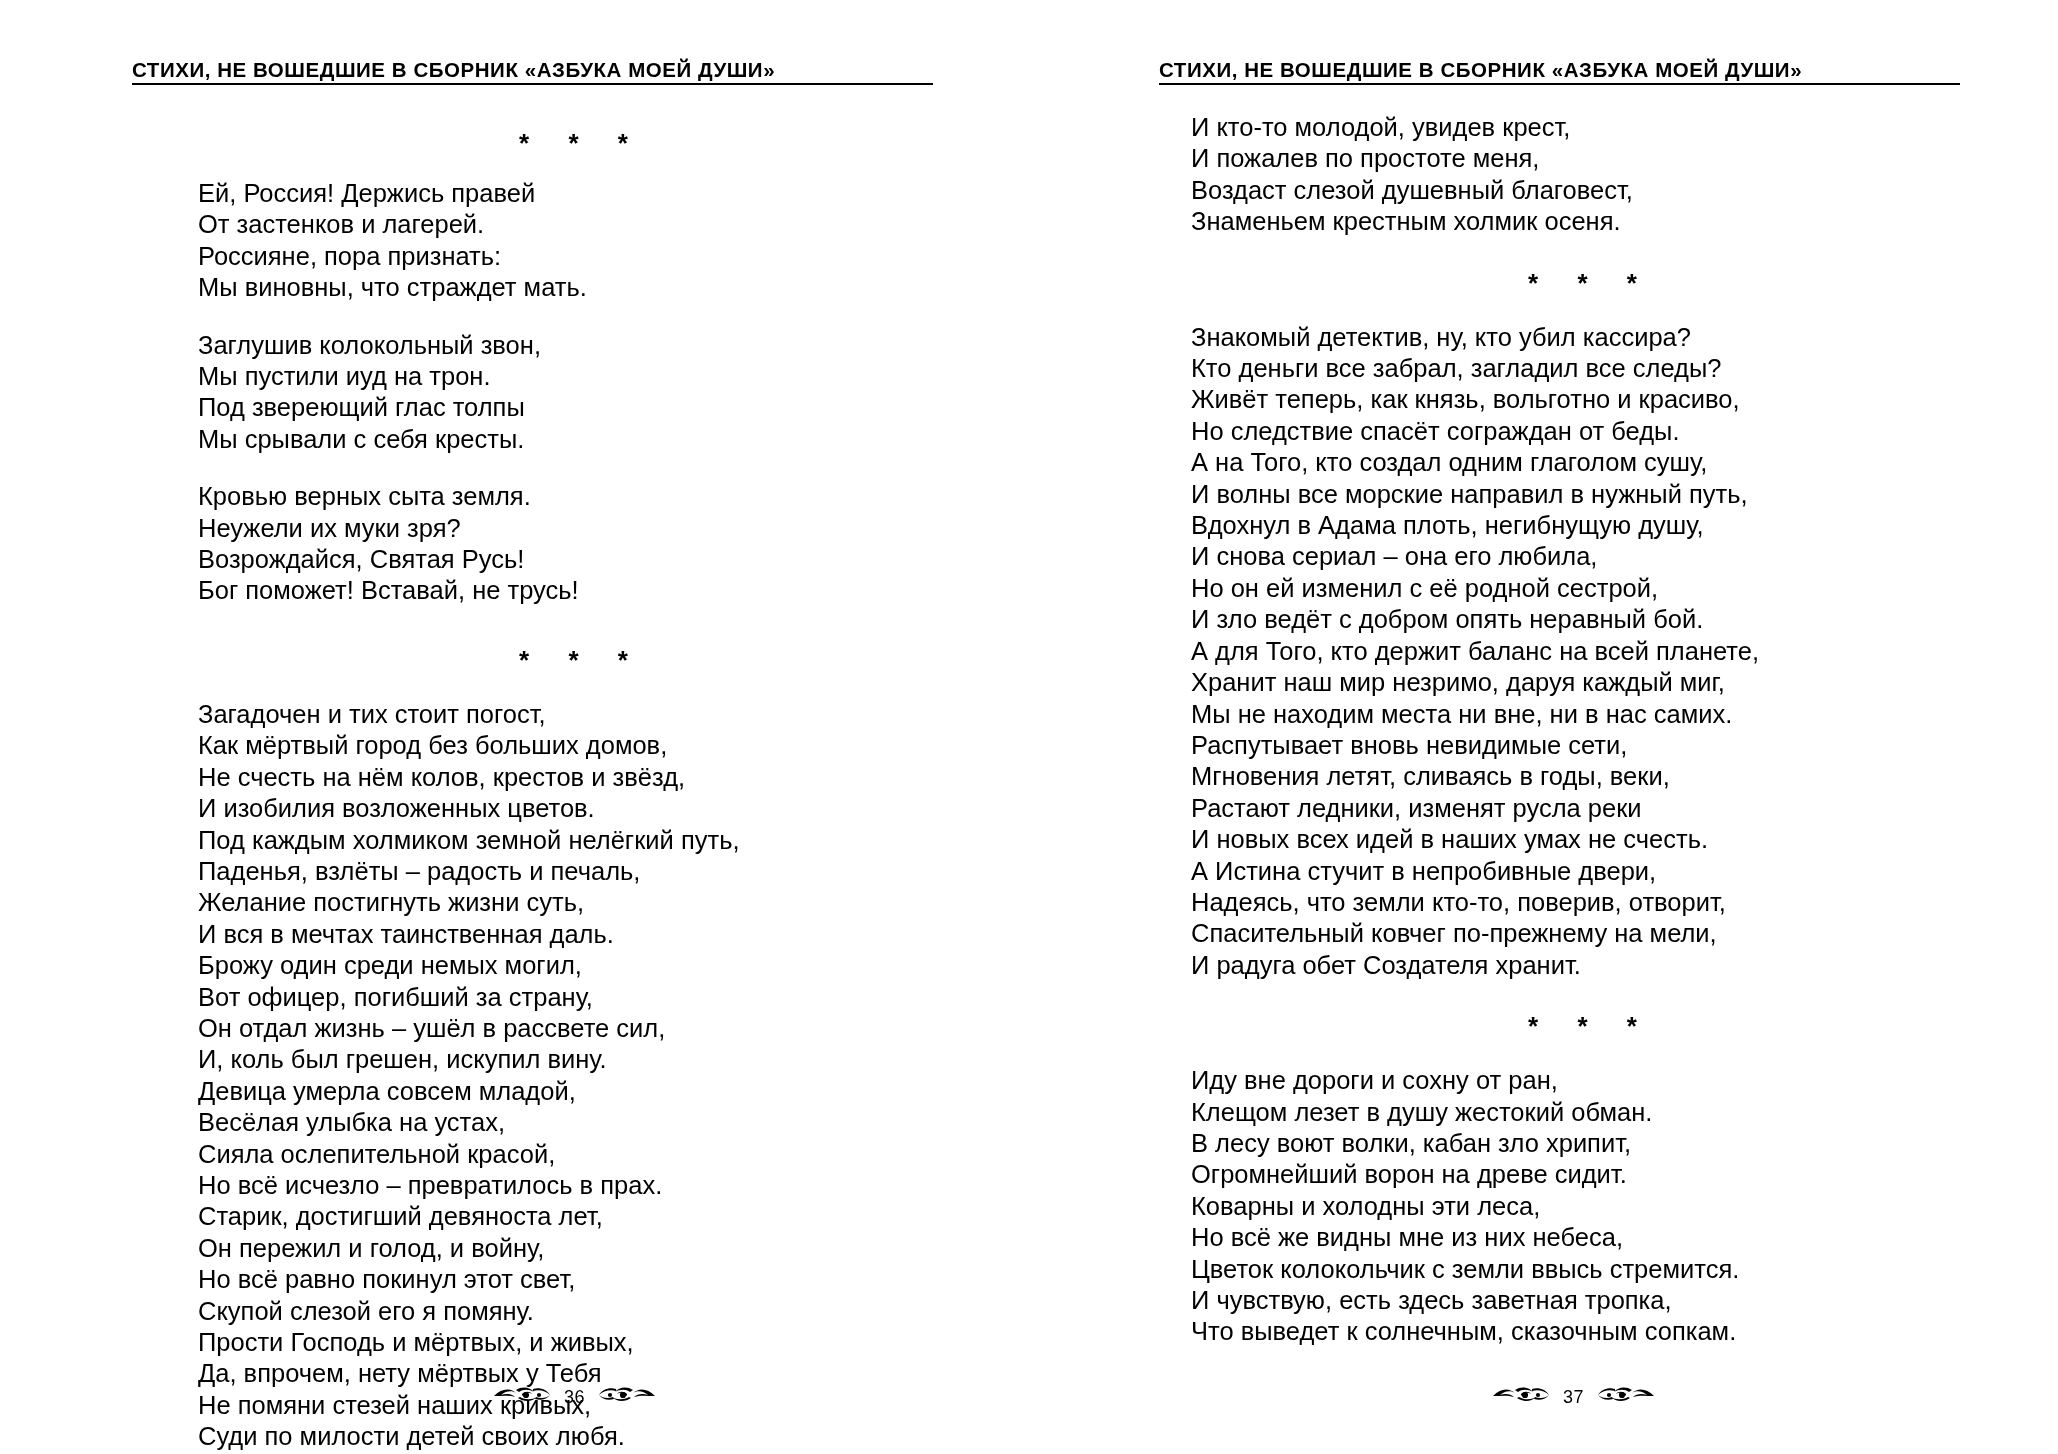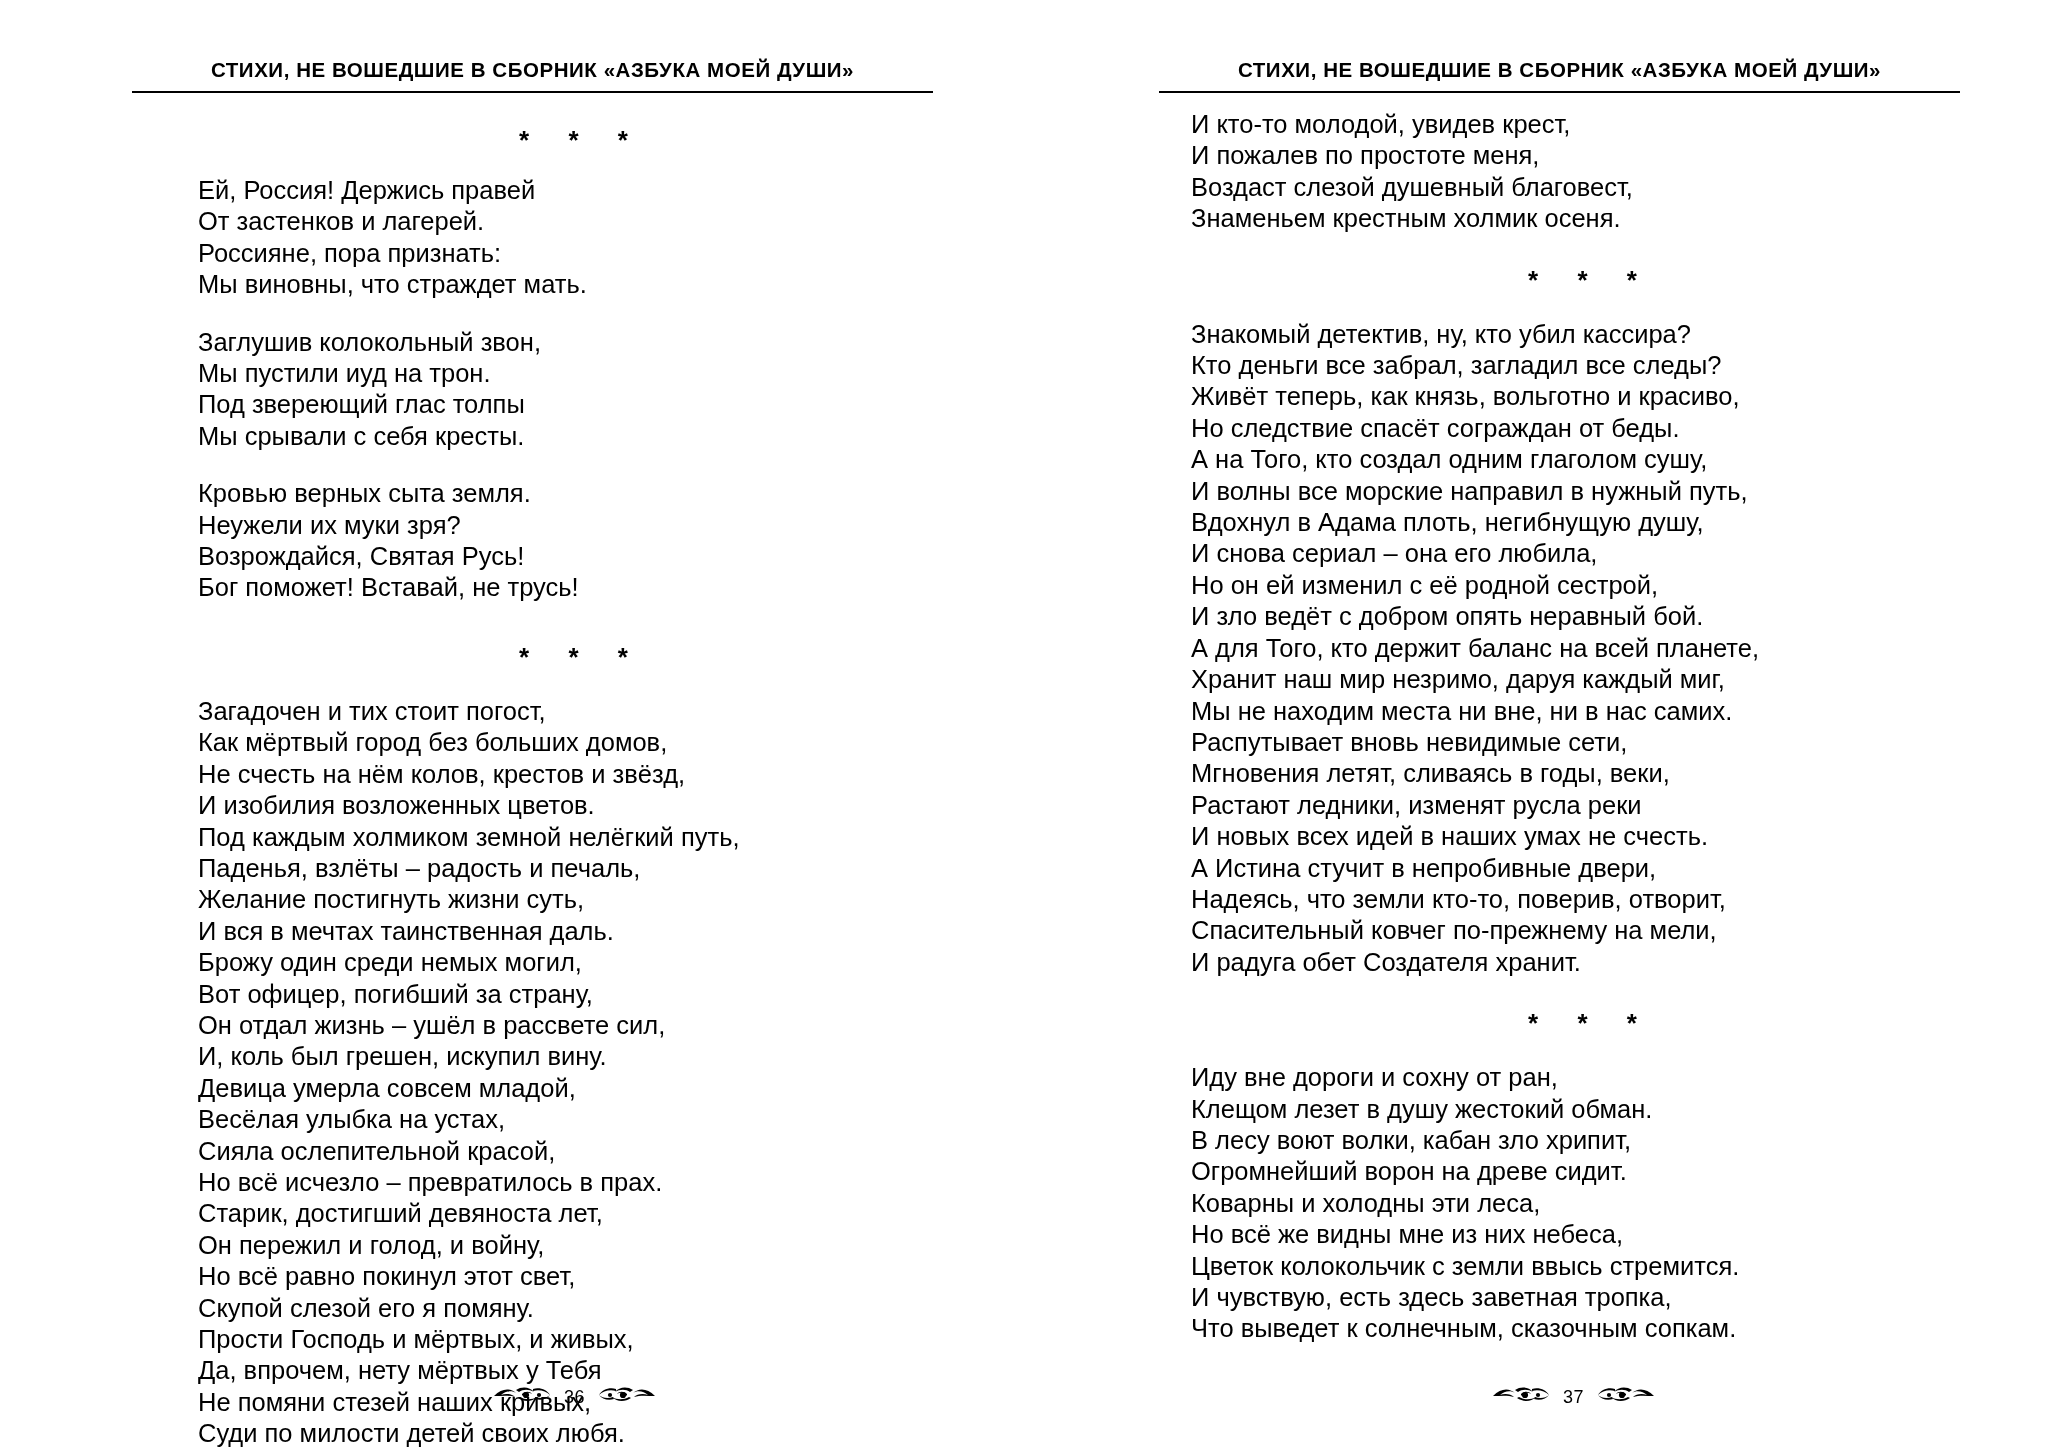--- a/index.html
+++ b/index.html
@@ -29,25 +29,25 @@
     flex-direction: column;
   }
   .page-left  { padding: 58px 78px 0 150px; }
   .page-right { padding: 58px 78px 0 150px; }
 
   
   .running-head {
     font-size: 20.5px;
     font-weight: bold;
     letter-spacing: 0.55px;
-    text-align: center;
+    text-align: left;
     white-space: nowrap;
-    padding-bottom: 9px;
+    padding-bottom: 1px;
     border-bottom: 2.4px solid #000;
-    margin-bottom: 0;
+    margin-bottom: 11px;
   }
   .page-left .running-head  { margin-left: -18px; margin-right: 18px; }
   .page-right .running-head { margin-left: -20px; margin-right: 20px; }
 
   
   .body-col {
     flex: 1 1 auto;
     position: relative;
     padding-top: 16px;
   }

